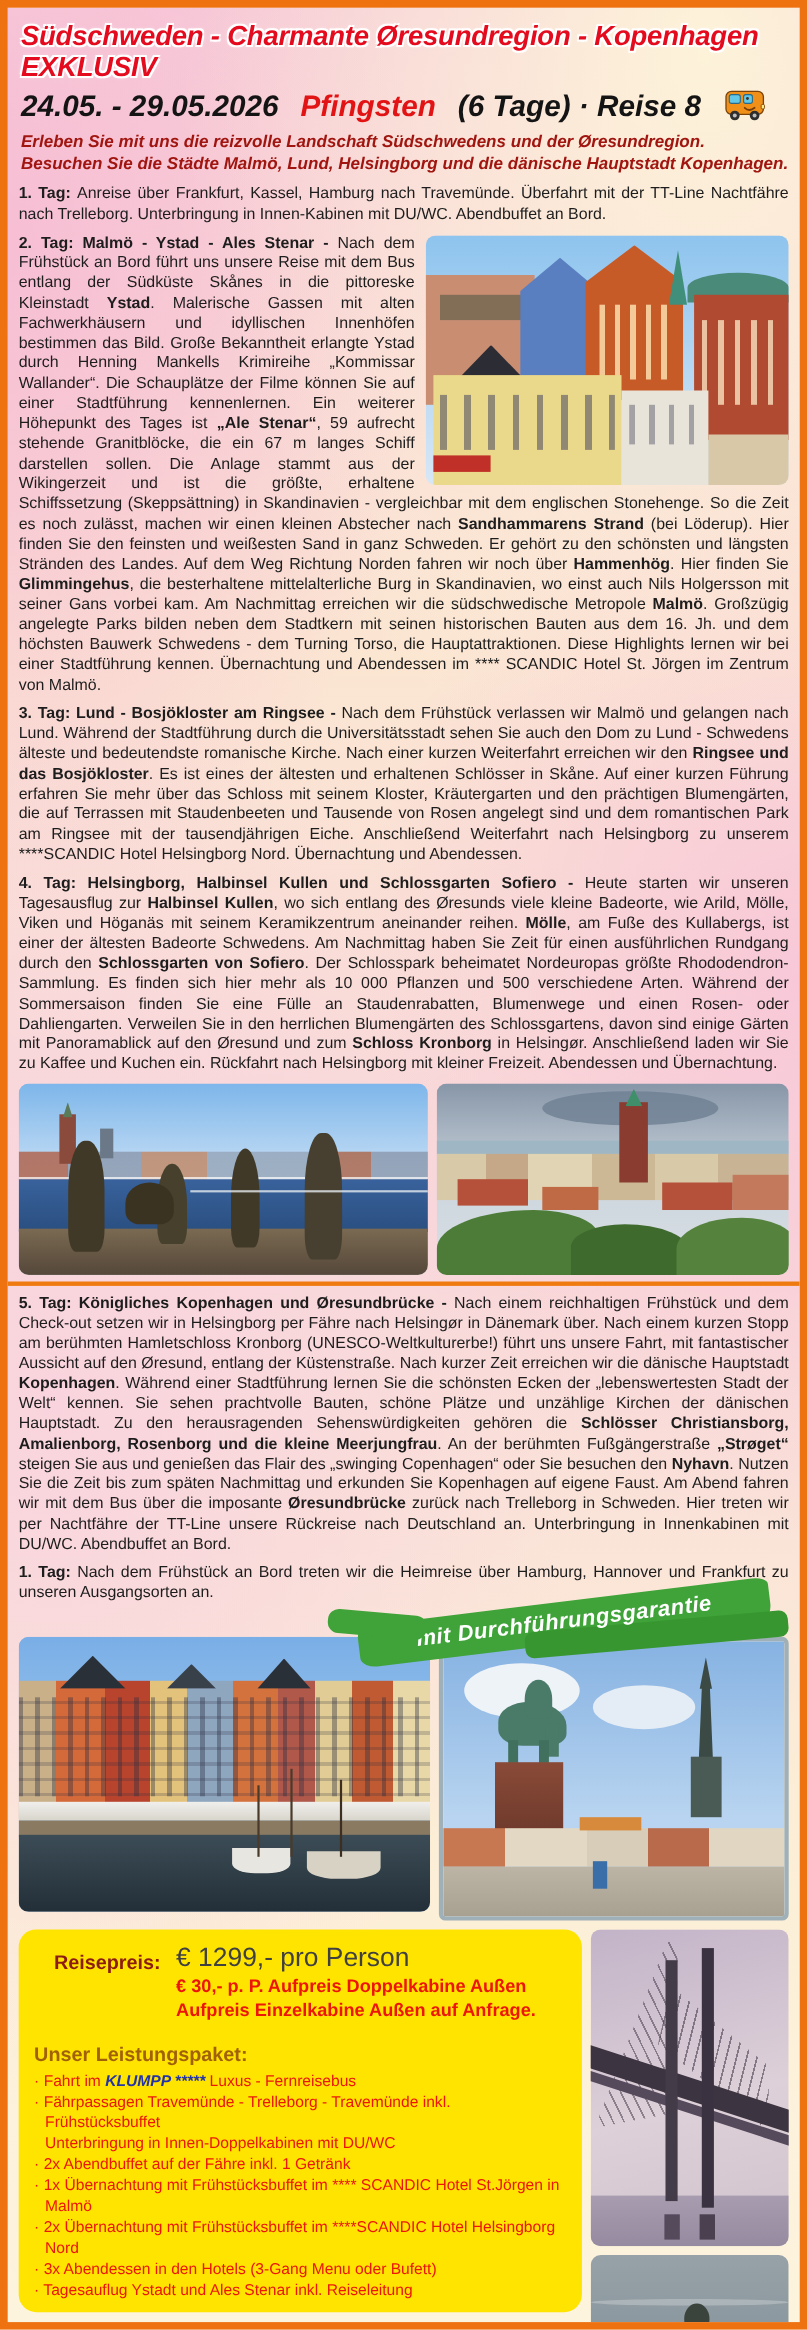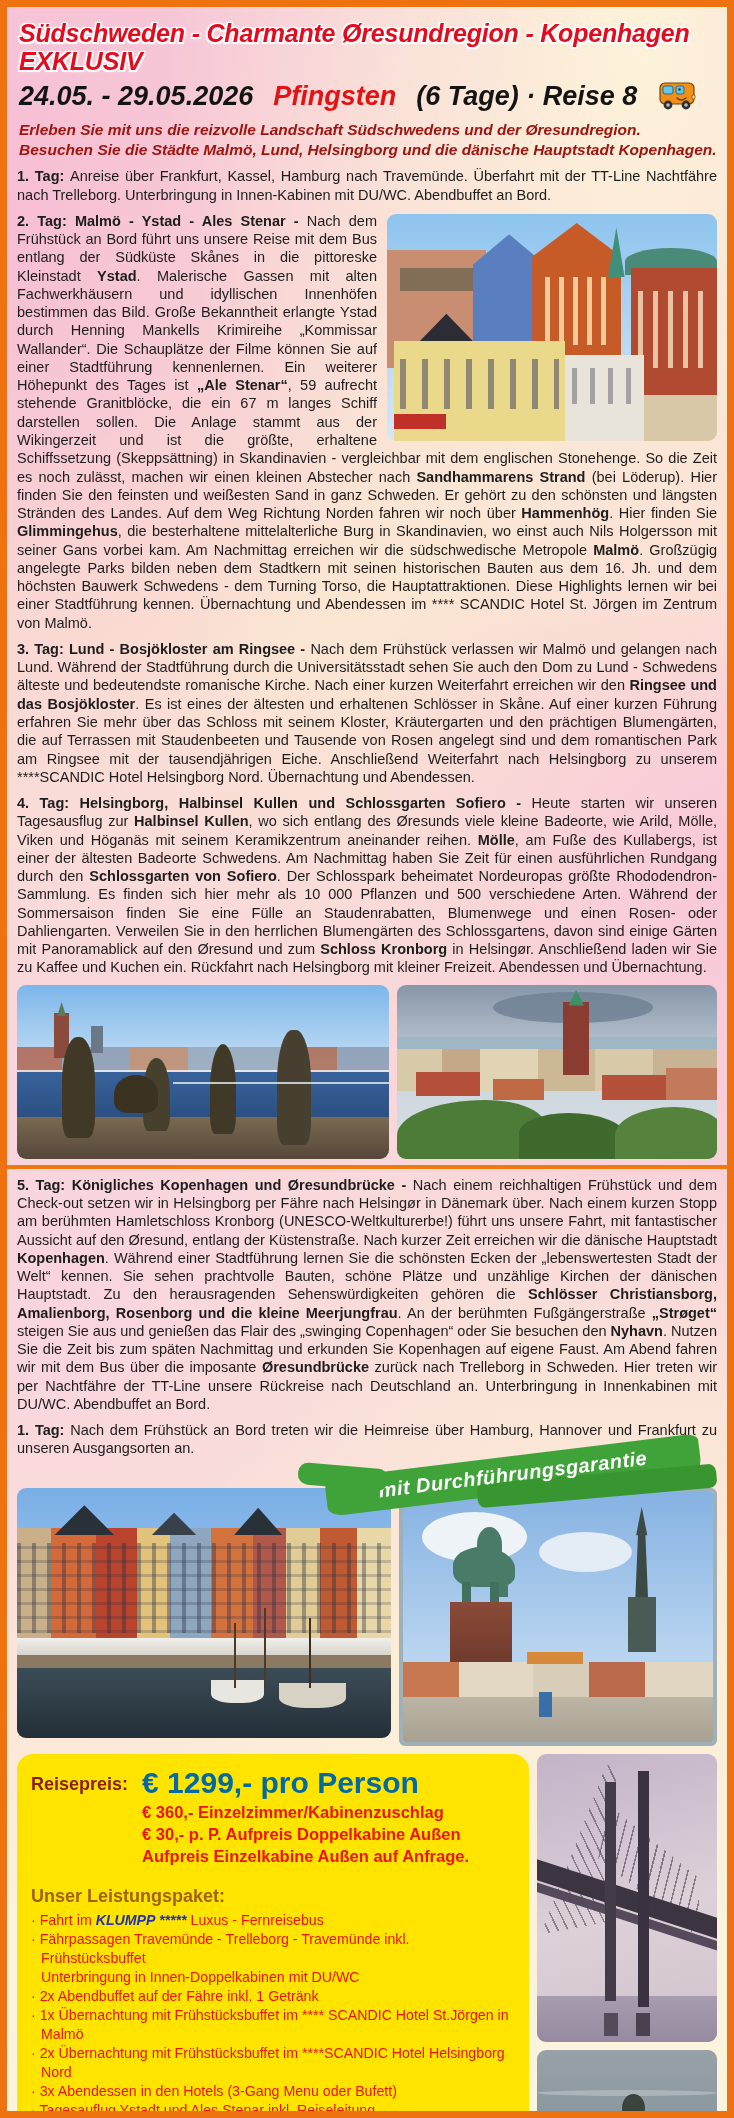--- a/index.html
+++ b/index.html
@@ -43,22 +43,22 @@
   .banner::before{content:"";position:absolute;left:-26px;top:-11px;width:90px;height:22px;background:#3fa339;transform:rotate(12deg);border-radius:10px;}
   .banner::after{content:"";position:absolute;right:-14px;bottom:-14px;width:240px;height:24px;background:#37962f;transform:rotate(2deg);border-radius:8px;z-index:-1;}
   
   .bottom{display:flex;gap:8px;margin-top:8px;}
   .bleft{width:512px;flex:0 0 auto;}
   .bright{width:180px;flex:0 0 auto;display:flex;flex-direction:column;gap:8px;}
   .pricebox{
     background:#ffe400;border-radius:16px;padding:14px 14px 10px 14px;box-sizing:border-box;width:512px;
   }
   .price-row{display:flex;gap:14px;margin-bottom:2px;}
-  .price-label{font-size:18px;font-weight:700;color:#8c1c10;flex:0 0 auto;padding-top:6px;}
-  .price-main{font-size:30px;font-weight:700;color:#0369a1;line-height:1;}
+  .price-label{font-size:18px;font-weight:700;color:#8c1c10;flex:0 0 auto;padding-top:6px;margin-left:18px;}
+  .price-main{font-size:24px;font-weight:400;color:#404040;line-height:1;}
   .sur{margin:4px 0 0 106px;font-size:16.5px;line-height:1.27;color:#ec1507;font-weight:700;}
   .sur div{margin:0 0 1px 0;}
   .svc-head{font-size:18px;font-weight:700;color:#a16207;margin:18px 0 4px 0;}
   ul.svc{list-style:none;margin:0;padding:0;font-size:14.2px;line-height:1.34;color:#ec1507;}
   ul.svc li{padding-left:10px;text-indent:-10px;white-space:pre-line;}
   ul.svc li::before{content:"· ";}
   .klumpp{color:#2333a8;font-weight:700;font-style:italic;}
   
   .ystad{width:330px;height:227px;}
   .statues{width:372px;height:174px;}
@@ -207,21 +207,20 @@
   </div>
 
   <div class="bottom">
     <div class="bleft">
       <div class="pricebox">
         <div class="price-row">
           <div class="price-label">Reisepreis:</div>
           <div>
             <span class="price-main">€ 1299,-</span><span class="price-main pp"> pro Person</span>
             <div class="sur" style="margin-left:0;">
-                <div>€ 360,- Einzelzimmer/Kabinenzuschlag</div>
                 <div>€ 30,- p. P. Aufpreis Doppelkabine Außen</div>
                 <div>Aufpreis Einzelkabine Außen auf Anfrage.</div>
               </div>
           </div>
         </div>
         <div class="svc-head">Unser Leistungspaket:</div>
         <ul class="svc">
             <li><span>Fahrt im </span><span class="klumpp">KLUMPP *****</span><span> Luxus - Fernreisebus</span></li>
             <li>Fährpassagen Travemünde - Trelleborg - Travemünde inkl. Frühstücksbuffet
 Unterbringung in Innen-Doppelkabinen mit DU/WC</li>

